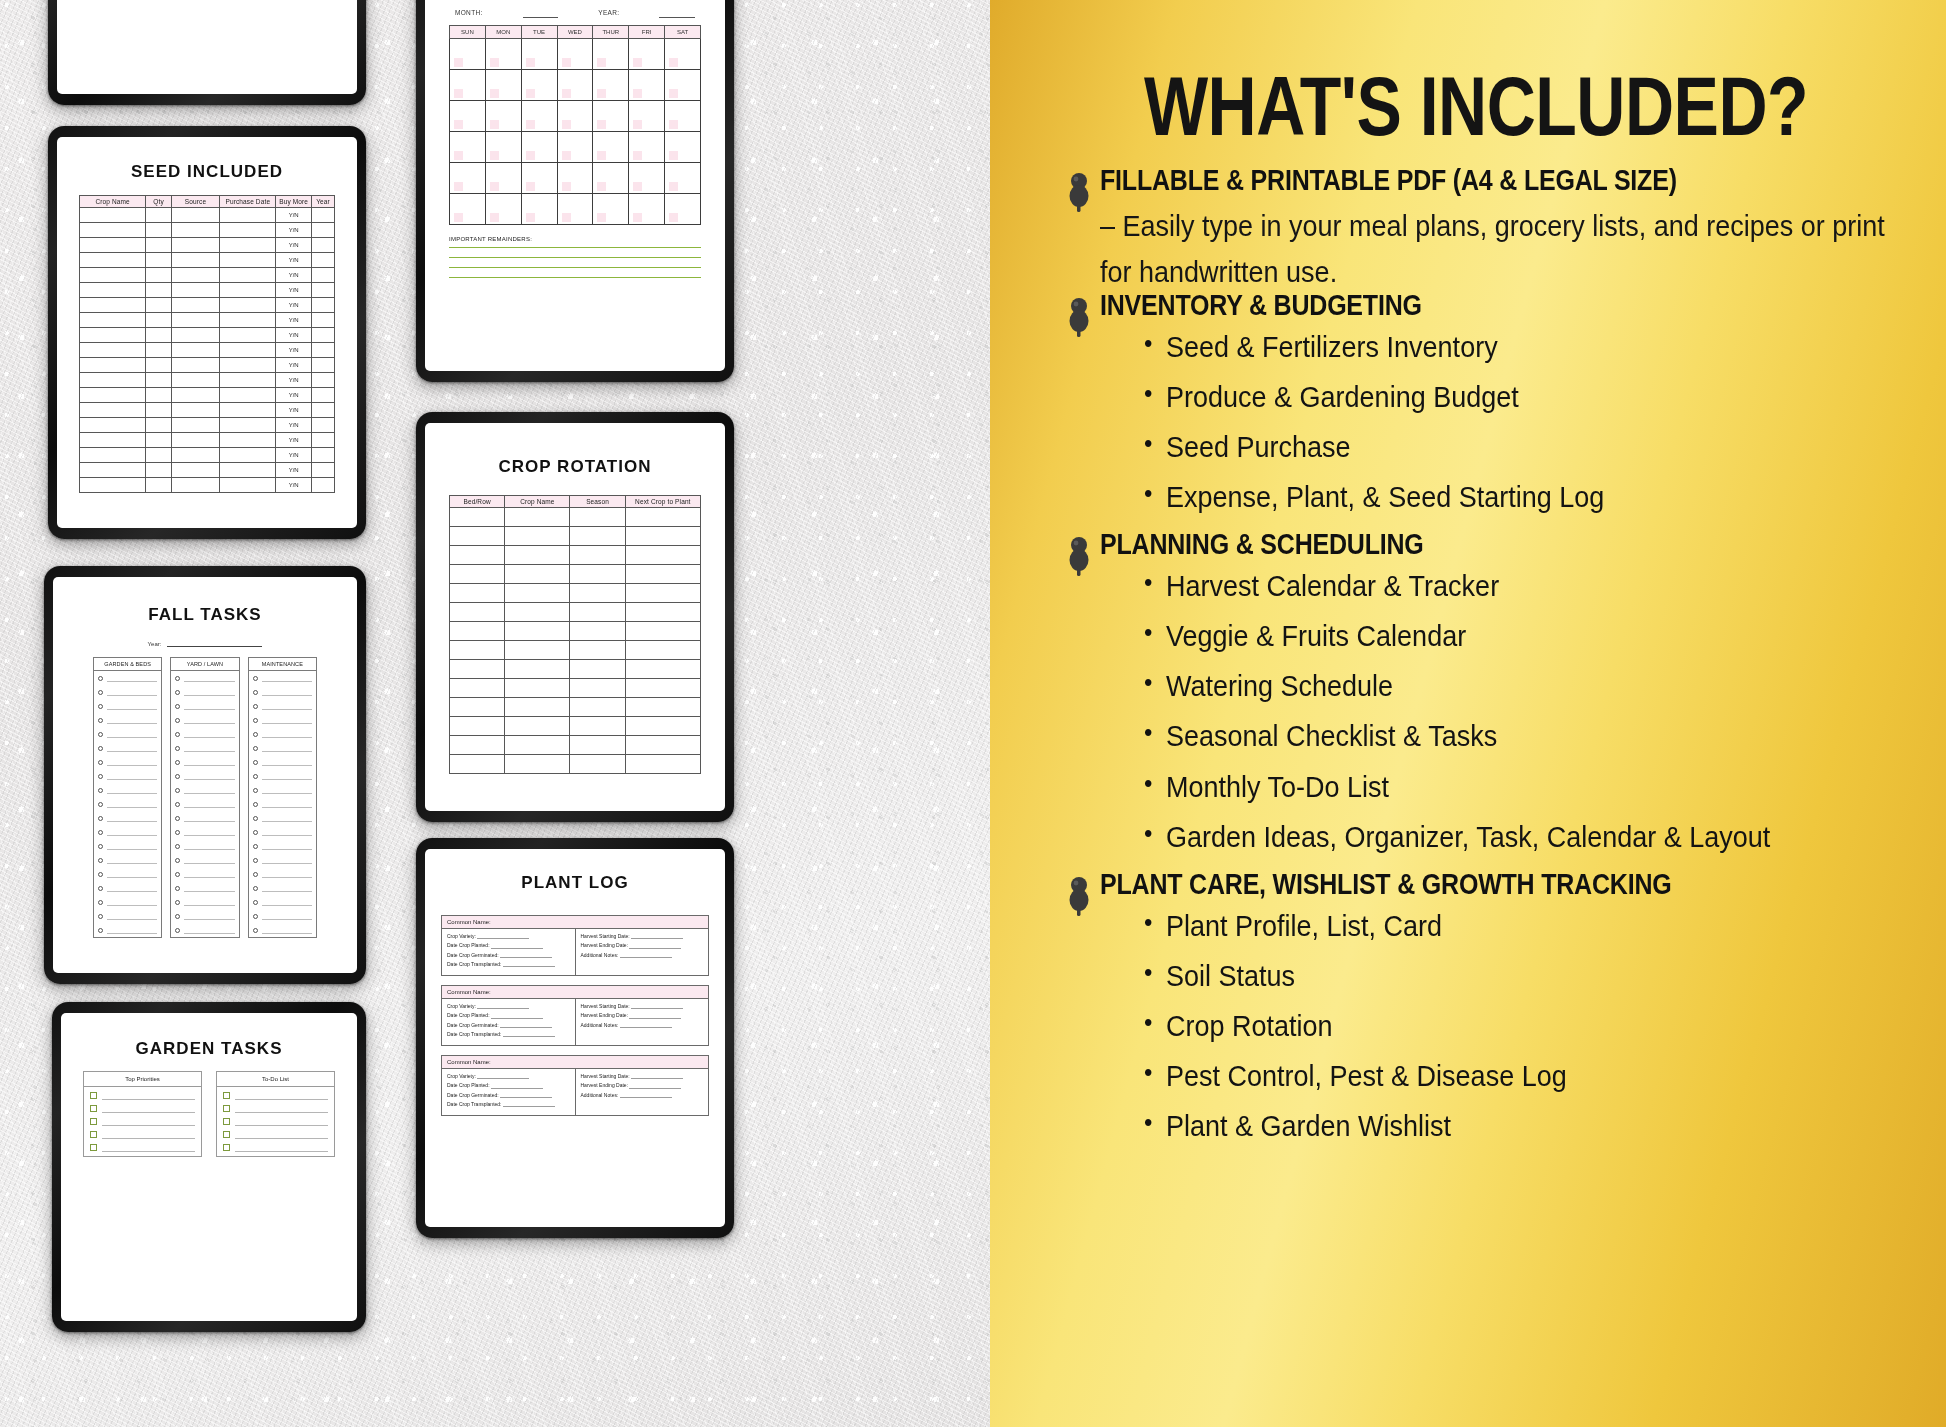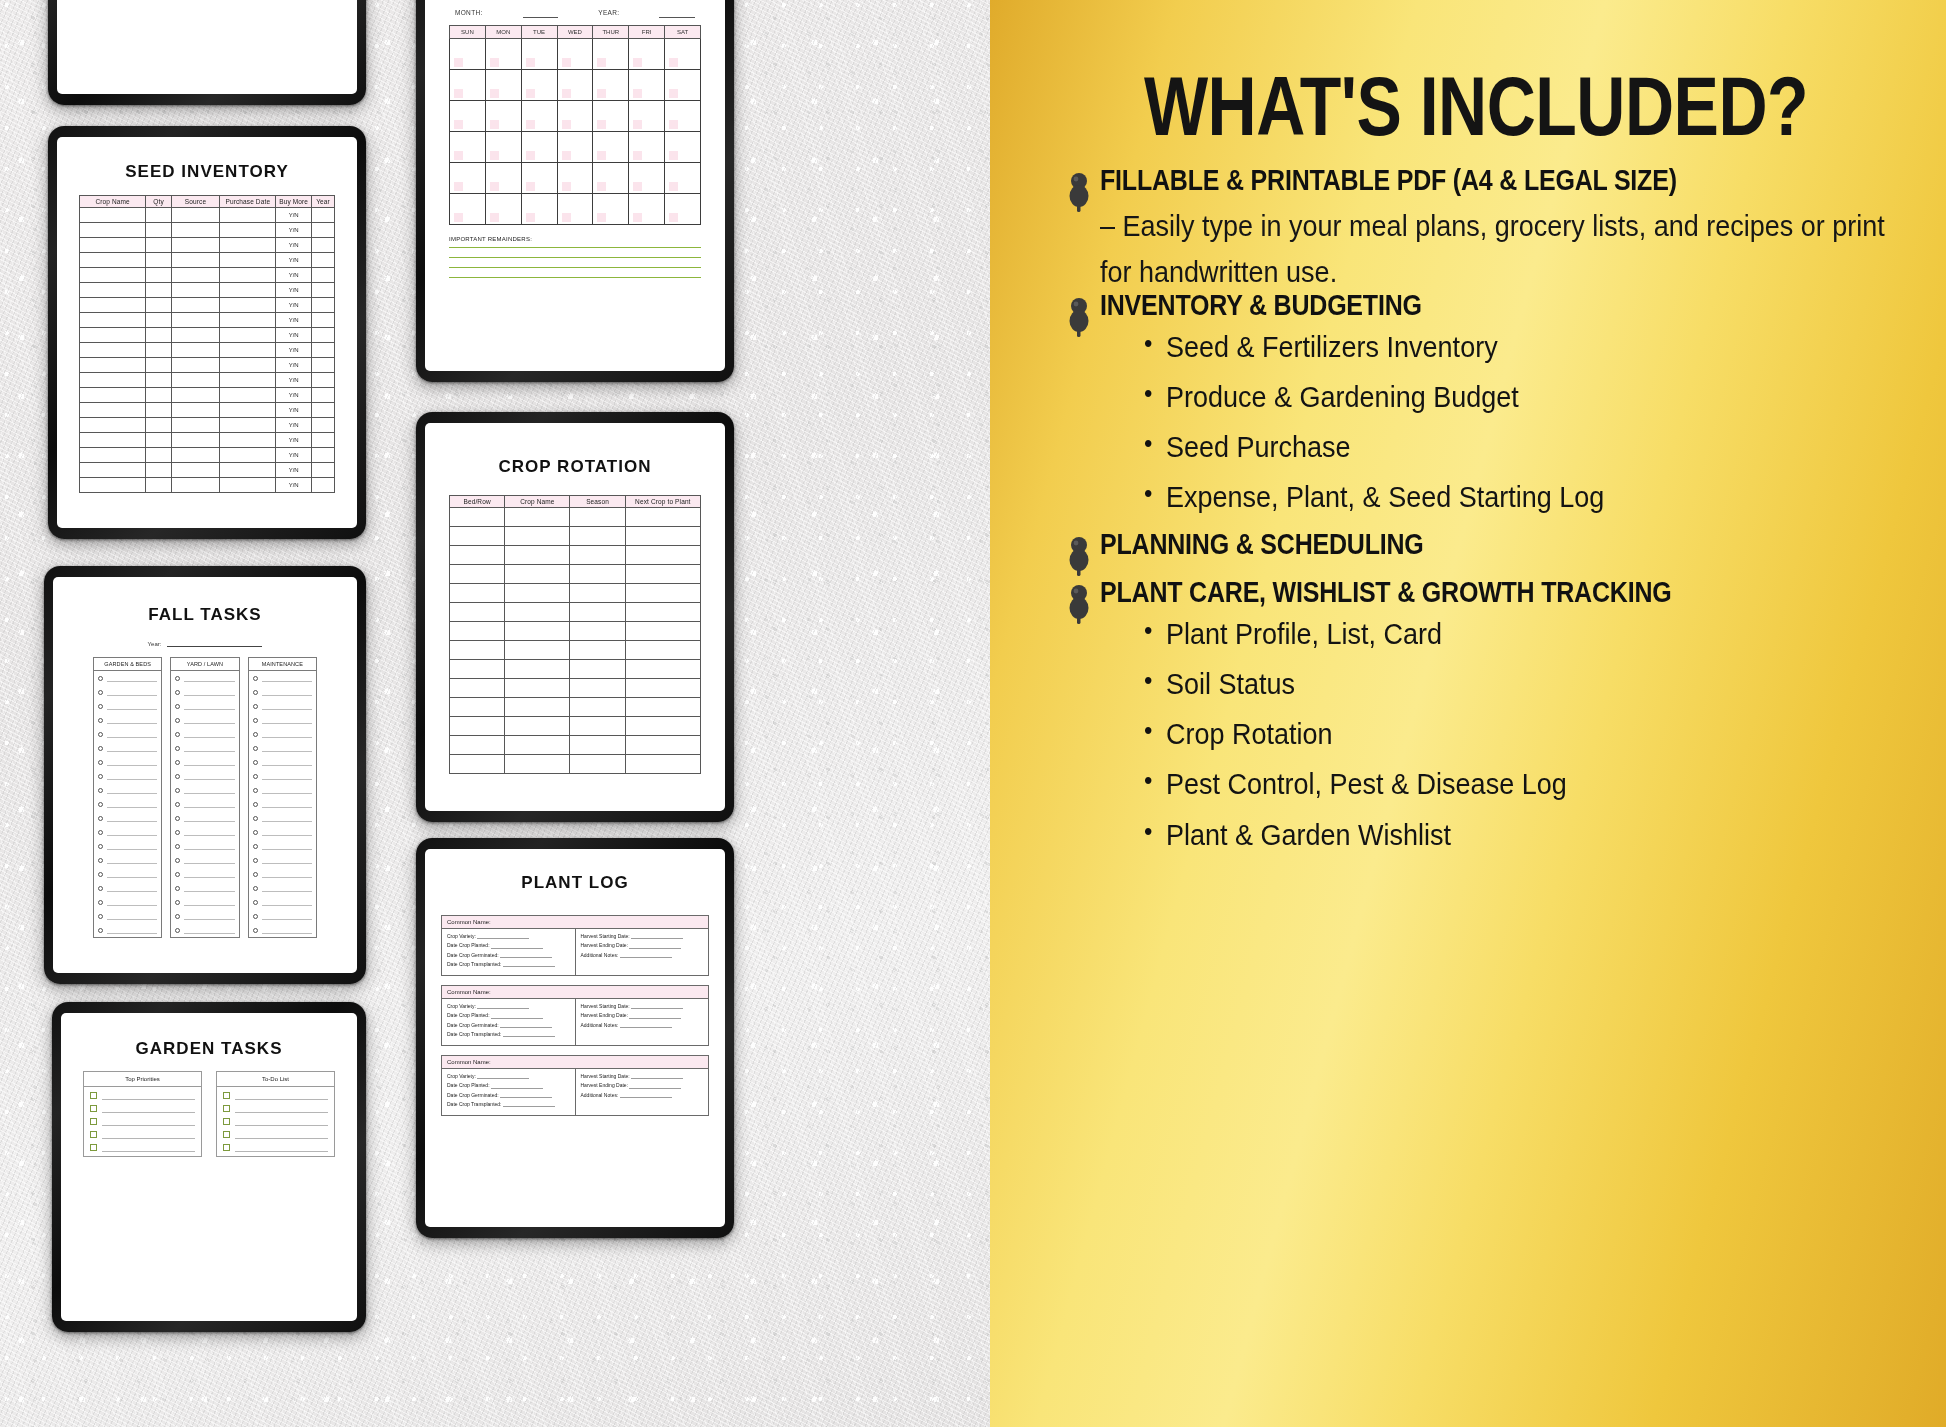--- a/index.html
+++ b/index.html
@@ -234,21 +234,21 @@
           <div class="gline"></div>
           <div class="gline"></div>
           <div class="gline"></div>
           <div class="gline"></div>
         </div>
       </div>
     </div>
 
     <div class="tablet" style="left:48px; top:126px; width:318px; height:413px;">
       <div class="screen" style="padding:10px 22px;">
-        <div class="ttl" style="font-size:17px; margin:15px 0 13px;">SEED INVENTORY</div>
+        <div class="ttl" style="font-size:17px; margin:15px 0 13px;">SEED INCLUDED</div>
         <table class="grid">
           <colgroup>
               <col style="width:26%">
               <col style="width:10%">
               <col style="width:19%">
               <col style="width:22%">
               <col style="width:14%">
               <col style="width:9%">
             </colgroup>
           <tbody>
@@ -929,21 +929,28 @@
         </div>
         <div class="sec">
           <div class="pin">
             <svg width="26" height="40" viewBox="0 0 26 40">
               <ellipse cx="13" cy="9" rx="8" ry="8" fill="#3a3a3a"></ellipse>
               <ellipse cx="13" cy="24" rx="9.5" ry="11" fill="#3a3a3a"></ellipse>
               <rect x="11" y="30" width="3.5" height="10" rx="1.6" fill="#3a3a3a"></rect>
               <ellipse cx="10" cy="7" rx="2.4" ry="2.4" fill="#5a5a5a"></ellipse>
             </svg>
           </div>
-          <div class="sec-body"><div class="sec-head">PLANNING &amp; SCHEDULING</div></div>
+          <div class="sec-body"><div class="sec-head">PLANNING &amp; SCHEDULING</div><ul class="items">
+              <li>Harvest Calendar &amp; Tracker</li>
+              <li>Veggie &amp; Fruits Calendar</li>
+              <li>Watering Schedule</li>
+              <li>Seasonal Checklist &amp; Tasks</li>
+              <li>Monthly To-Do List</li>
+              <li>Garden Ideas, Organizer, Task, Calendar &amp; Layout</li>
+            </ul></div>
         </div>
         <div class="sec">
           <div class="pin">
             <svg width="26" height="40" viewBox="0 0 26 40">
               <ellipse cx="13" cy="9" rx="8" ry="8" fill="#3a3a3a"></ellipse>
               <ellipse cx="13" cy="24" rx="9.5" ry="11" fill="#3a3a3a"></ellipse>
               <rect x="11" y="30" width="3.5" height="10" rx="1.6" fill="#3a3a3a"></rect>
               <ellipse cx="10" cy="7" rx="2.4" ry="2.4" fill="#5a5a5a"></ellipse>
             </svg>
           </div>

